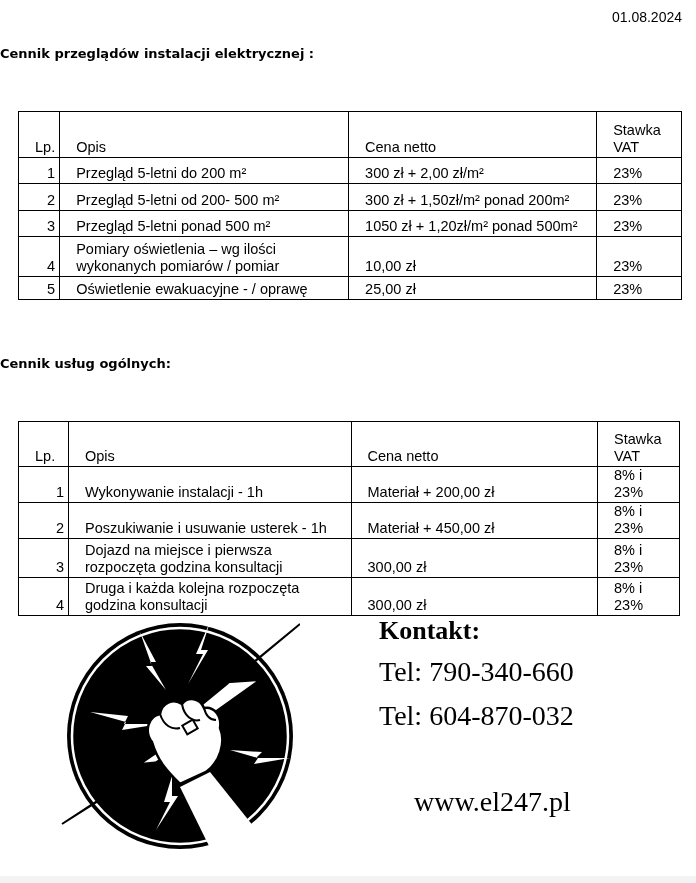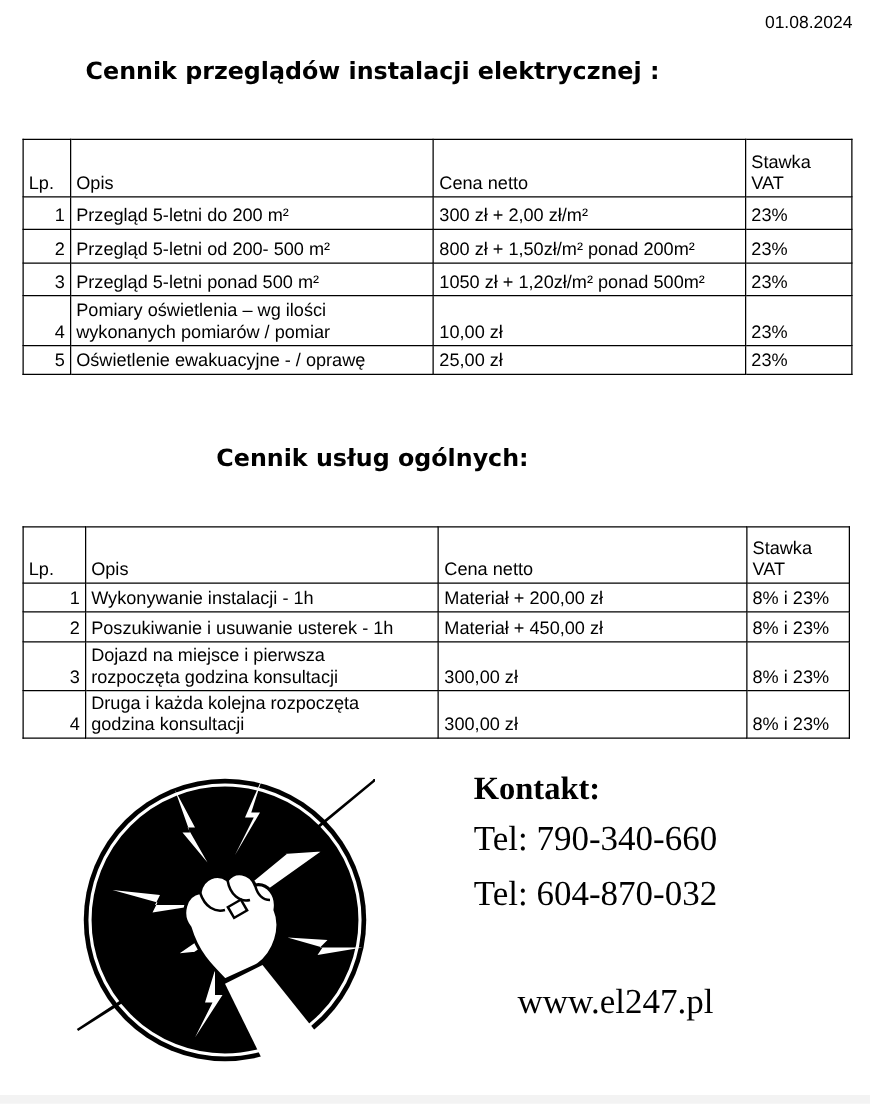--- a/index.html
+++ b/index.html
@@ -3,30 +3,30 @@
 <meta charset="utf-8">
 <style>
   html, body { margin: 0; padding: 0; }
   body {
     width: 696px; height: 883px; position: relative; overflow: hidden;
     background: #ffffff; color: #000;
     font-family: "Liberation Sans", sans-serif;
   }
   .date { position: absolute; right: 14px; top: 9px; font-size: 14px; }
   .h1 {
-    position: absolute; left: 0; width: 596px; text-align: center;
+    position: absolute; left: 0; width: 596px; text-align: left;
     font-family: "DejaVu Sans", sans-serif; font-weight: bold;
-    font-size: 19px;
+    font-size: 13px;
   }
   table.price {
     position: absolute; border-collapse: collapse; font-size: 14.5px;
     left: 18px;
   }
   table.price td, table.price th {
-    border: 1px solid #000; padding: 0 4px 1px 4px; vertical-align: bottom;
+    border: 1px solid #000; padding: 0 4px 1px 16px; vertical-align: bottom;
     font-weight: normal; line-height: 17px;
   }
   table.price th { text-align: left; }
   td.num { text-align: right; padding-right: 3px; }
   td.right { text-align: left; }
   #t1 { top: 111px; width: 664px; }
   #t2 { top: 421px; width: 662px; }
   .logo { position: absolute; left: 60px; top: 612px; width: 240px; height: 240px; }
   .contact { position: absolute; left: 379px; font-family: Liberation Serif, serif; }
   .k-title { top: 616px; font-weight: bold; font-size: 26px; }
@@ -58,21 +58,21 @@
   </tr>
   <tr style="height:26px">
     <td class="num">1</td>
     <td>Przegląd 5-letni  do 200 m²</td>
     <td class="right">300 zł + 2,00 zł/m²</td>
     <td class="right">23%</td>
   </tr>
   <tr style="height:27px">
     <td class="num">2</td>
     <td>Przegląd 5-letni  od 200- 500 m²</td>
-    <td class="right">800 zł + 1,50zł/m² ponad 200m²</td>
+    <td class="right">300 zł + 1,50zł/m² ponad 200m²</td>
     <td class="right">23%</td>
   </tr>
   <tr style="height:26px">
     <td class="num">3</td>
     <td>Przegląd 5-letni  ponad 500 m²</td>
     <td class="right">1050 zł + 1,20zł/m² ponad 500m²</td>
     <td class="right">23%</td>
   </tr>
   <tr style="height:40px">
     <td class="num">4</td>

